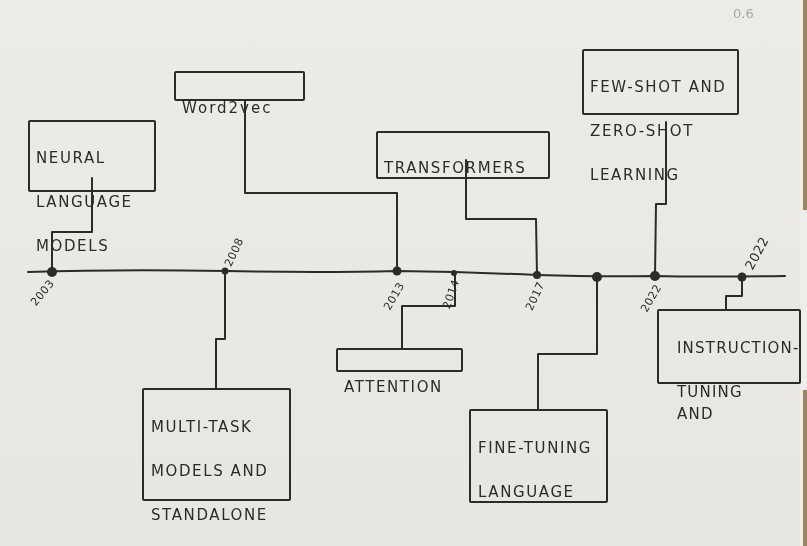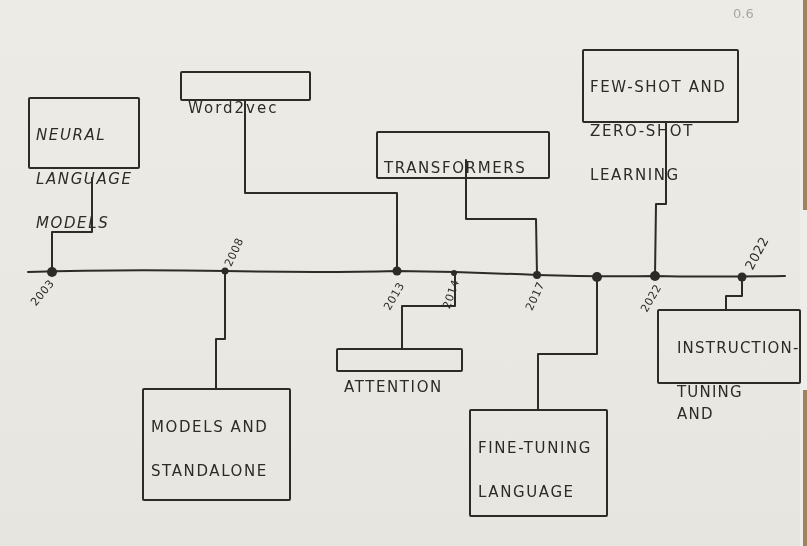--- a/index.html
+++ b/index.html
@@ -87,52 +87,53 @@
 </svg>
 
 <div class="year" style="left:28px;top:300px;transform:rotate(-50deg);">2003</div>
 <div class="year" style="left:222px;top:263px;transform:rotate(-65deg);">2008</div>
 <div class="year" style="left:381px;top:306px;transform:rotate(-60deg);">2013</div>
 <div class="year" style="left:440px;top:306px;transform:rotate(-70deg);">2014</div>
 <div class="year" style="left:523px;top:307px;transform:rotate(-65deg);">2017</div>
 <div class="year" style="left:638px;top:308px;transform:rotate(-60deg);">2022</div>
 <div class="year" style="left:742px;top:265px;transform:rotate(-62deg);font-size:13px;">2022</div>
 
-<div class="box" style="left:28px;top:97px;width:112px;height:72px;font-style:italic;">
+<div class="box" style="left:28px;top:120px;width:128px;height:72px;">
   <span class="line">Neural</span>
   <span class="line">Language</span>
   <span class="line">Models</span>
 </div>
 
-<div class="box" style="left:180px;top:71px;width:131px;height:30px;padding:2px 6px;line-height:22px;">
+<div class="box" style="left:174px;top:71px;width:131px;height:30px;padding:2px 6px;line-height:22px;">
   <span class="line" style="text-transform:none;letter-spacing:2px;">Word2vec</span>
 </div>
 
 <div class="box" style="left:376px;top:131px;width:174px;height:48px;padding:2px 6px;">
   <span class="line">Transformers</span>
 </div>
 
-<div class="box" style="left:582px;top:49px;width:157px;height:74px;">
+<div class="box" style="left:582px;top:49px;width:157px;height:66px;">
   <span class="line">Few-shot and</span>
   <span class="line">zero-shot</span>
   <span class="line">learning</span>
 </div>
 
 <div class="box" style="left:142px;top:388px;width:149px;height:113px;padding:4px 7px;">
+  <span class="line">Multi-task</span>
   <span class="line">models and</span>
   <span class="line">standalone</span>
   
   
 </div>
 
 <div class="box" style="left:336px;top:348px;width:127px;height:24px;padding:4px 6px;">
   <span class="line">Attention</span>
 </div>
 
-<div class="box" style="left:469px;top:409px;width:139px;height:108px;padding:4px 7px;">
+<div class="box" style="left:469px;top:409px;width:139px;height:94px;padding:4px 7px;">
   <span class="line">Fine-tuning</span>
   <span class="line">language</span>
   
 </div>
 
 <div class="box" style="left:657px;top:309px;width:144px;height:75px;padding:4px 18px;letter-spacing:1.2px;">
   <span class="line">Instruction-</span>
   <span class="line">tuning and</span>
 </div>
 

